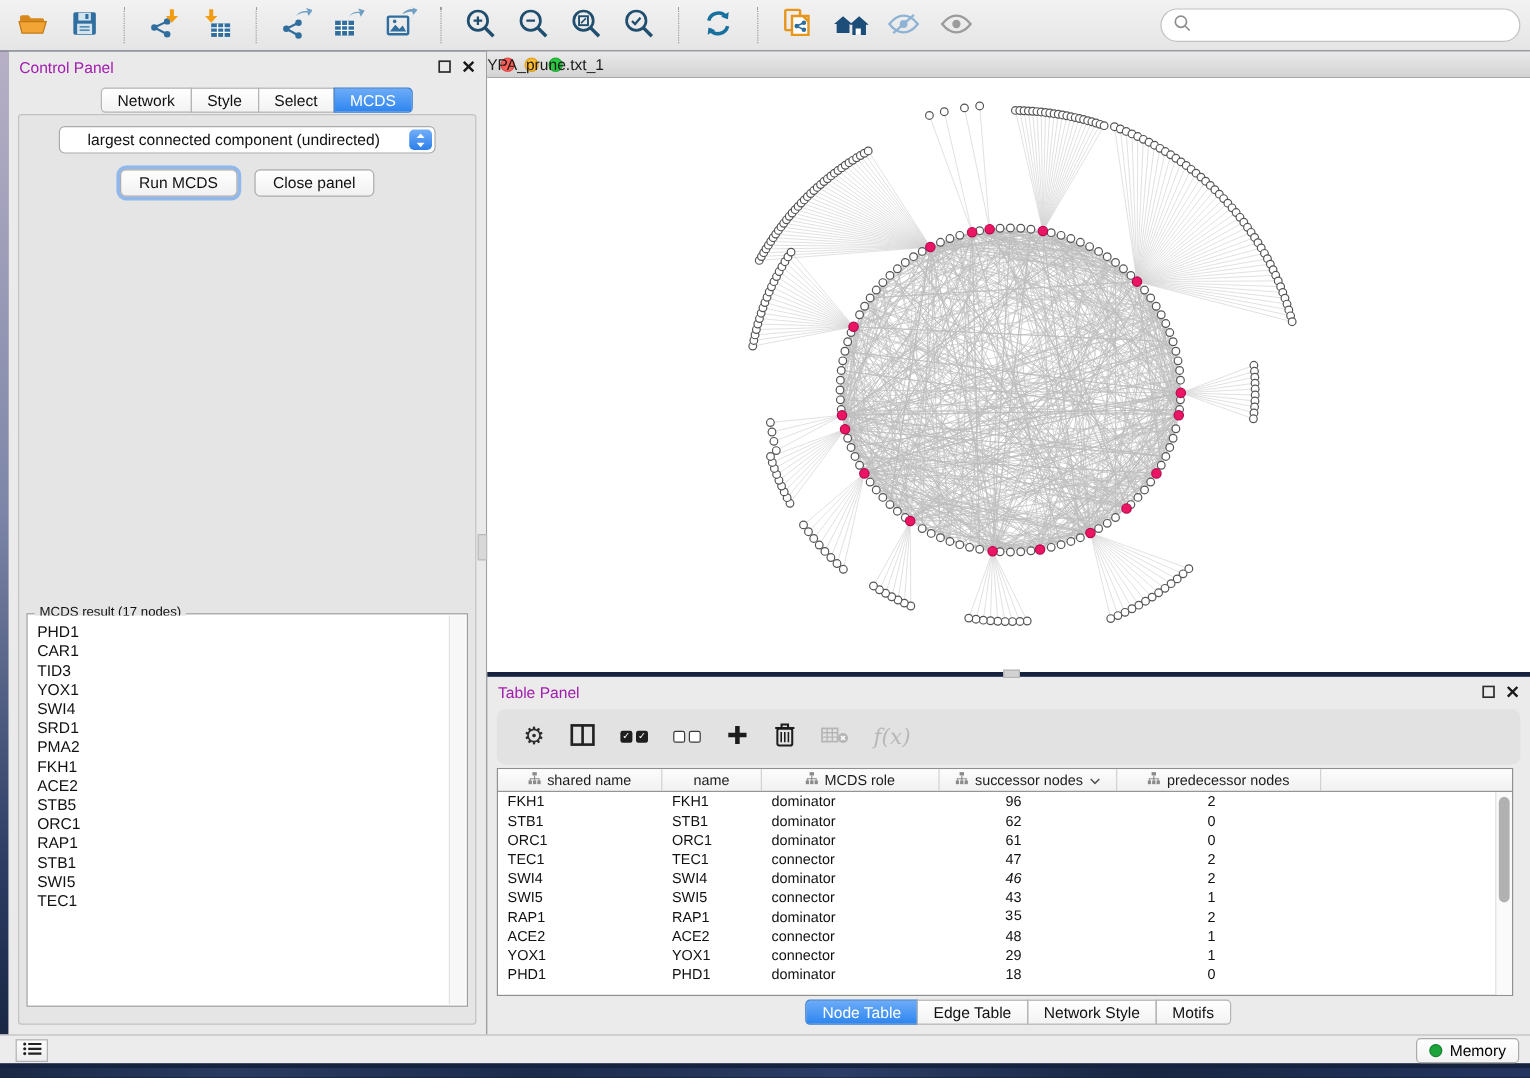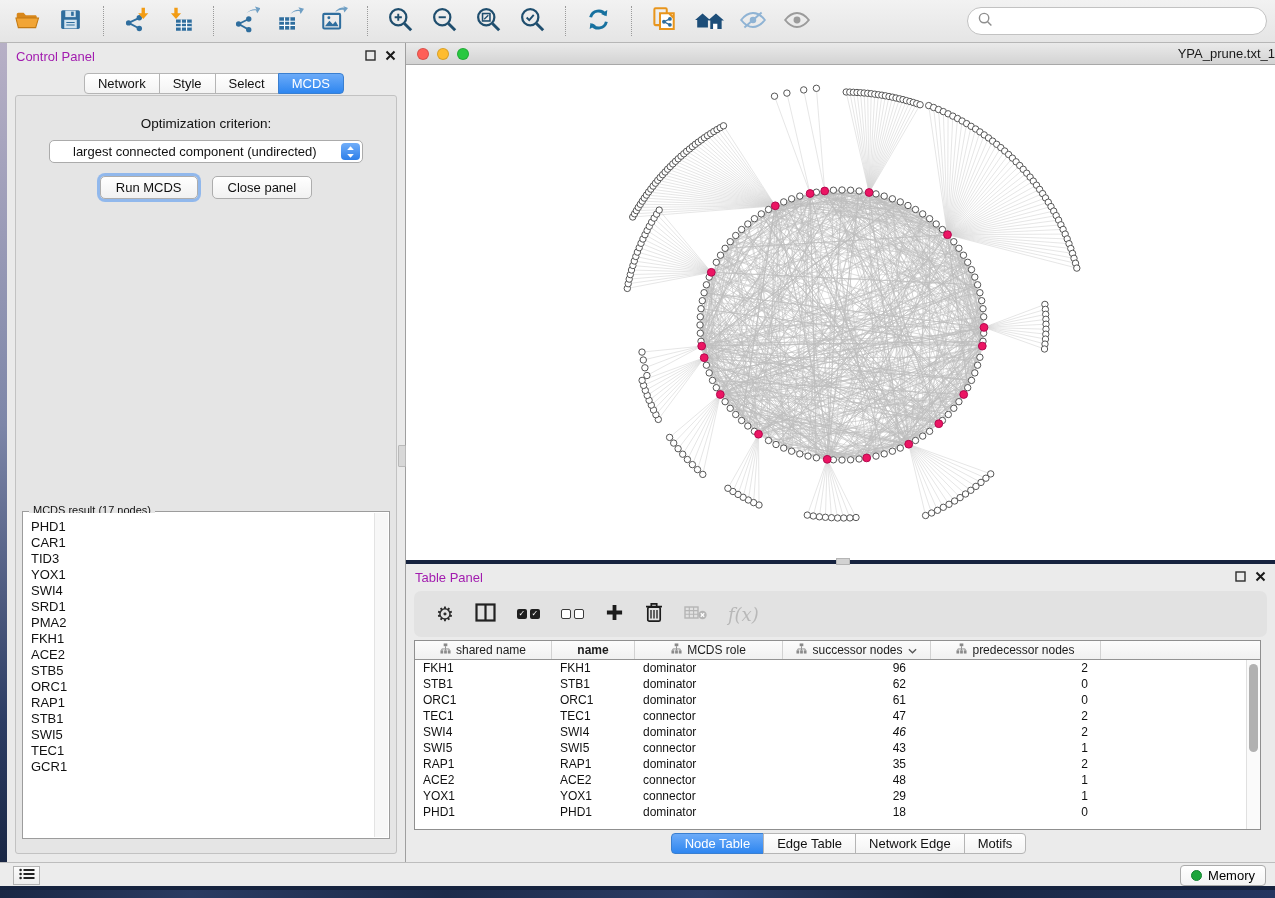--- a/index.html
+++ b/index.html
@@ -37,40 +37,40 @@
 .mcds-list{position:absolute;inset:1px 15px 1px 1px;background:#fff;overflow:hidden;padding:6px 0 0 7px}
 .mcds-list div{height:16px;line-height:16px;font-size:13px;cursor:default}
 .list-scroll{position:absolute;top:1px;bottom:1px;right:1px;width:14px;background:#f7f7f7;border-left:1px solid #e3e3e3}
 
 .vgrip{position:absolute;left:398px;top:445px;width:8px;height:22px;background:#d8d8d8;border:1px solid #b9b9b9;border-radius:1px;z-index:3}
 .hgrip{position:absolute;left:836px;top:558px;width:14px;height:7px;background:#d2d2d2;border:1px solid #b5b5b5;z-index:3}
 
 .netview{position:absolute;left:406px;top:43px;width:869px;height:517px;background:#fff}
 .net-titlebar{position:relative;height:22px;background:linear-gradient(#eaeaea,#d3d3d3);border-bottom:1px solid #a8a8a8}
 .tl{position:absolute;top:5px;width:12px;height:12px;border-radius:50%;box-shadow:inset 0 0 0 1px rgba(0,0,0,.15);cursor:pointer}
-.net-title{position:absolute;left:0;right:0;top:0;line-height:22px;text-align:right;color:#1a1a1a}
+.net-title{position:absolute;left:0;right:0;top:0;line-height:22px;text-align:left;color:#1a1a1a}
 .net-canvas{position:absolute;left:0;top:22px;width:869px;height:495px;background:#fff}
 
 .tpanel{position:absolute;left:406px;top:564px;width:869px;height:302px;background:#ebebeb}
 .tp-toolbar{position:absolute;left:8px;right:8px;top:27px;height:46px;background:#e2e2e2;border-radius:7px;display:flex;align-items:center;gap:21px;padding-left:22px}
 .tp-toolbar .ic{display:flex;align-items:center;justify-content:center;cursor:pointer;border:none;background:transparent}
 .gear-glyph{font-size:20px;color:#2c2c2c;line-height:20px}
 .cbpair{display:flex;gap:3px}
 .cb{width:10px;height:10px;border-radius:2px}
 .cb.on{background:#1f1f1f;color:#fff;font-size:8px;line-height:10px;text-align:center}
 .cb.off{border:1.5px solid #3a3a3a;background:#fff}
 .fx{font-family:"DejaVu Serif",serif;font-style:italic;color:#b8b8b8;font-size:18px}
 .ntable{position:absolute;left:8px;right:14px;top:76px;height:190px;background:#fff;border:1px solid #8f8f8f}
 .nt-head{display:flex;height:19px;background:linear-gradient(#fcfcfc,#f1f1f1);border-bottom:1px solid #949494}
 .nt-hcell{display:flex;align-items:center;justify-content:center;gap:5px;border-right:1px solid #d2d2d2;font-size:12px;color:#1c1c1c;cursor:pointer}
 .nt-hfill{flex:1}
 .nt-body{position:absolute;left:0;right:14px;top:19px;bottom:0;overflow:hidden}
 .nt-row{display:flex;height:16px;line-height:16px;font-size:12px;cursor:default}
 .nt-cell{padding-left:8px;white-space:nowrap;overflow:hidden}
-.nt-cell.num{text-align:right;padding-left:0;padding-right:13px}
+.nt-cell.num{text-align:center;padding-left:0;padding-right:13px}
 .nt-row div:nth-child(4){padding-right:25px}
 .nt-scroll{position:absolute;right:0;top:19px;bottom:0;width:14px;background:#fafafa;border-left:1px solid #e0e0e0}
 .nt-thumb{position:absolute;left:2px;top:4px;width:9px;height:88px;border-radius:5px;background:#b1b1b1}
 .tp-tabs{position:absolute;left:0;right:0;top:269px;display:flex;justify-content:center}
 .tp-tabs .tab{font-size:13px}
 
 .statusbar{position:absolute;left:0px;right:0;top:862px;height:24px;background:#ececec;border-top:1px solid #bdbdbd}
 .sb-left{position:absolute;left:13px;top:3px;width:27px;height:19px;background:linear-gradient(#fcfcfc,#ededed);border:1px solid #b2b2b2;display:flex;align-items:center;justify-content:center;cursor:pointer}
 .membtn{position:absolute;right:9px;top:2px;height:21px;background:linear-gradient(#fff,#f3f3f3);border:1px solid #ababab;border-radius:4px;display:flex;align-items:center;gap:6px;padding:0 10px;font:13px "Liberation Sans",sans-serif;cursor:pointer}
 .memdot{width:11px;height:11px;border-radius:50%;background:#1da53c;border:1px solid #148231}
@@ -236,21 +236,20 @@
           </span>
       </span>
     </div>
     <div class="cp-tabs" id="cp-tabs">
         <div class="tab">Network</div>
         <div class="tab">Style</div>
         <div class="tab">Select</div>
         <div class="tab sel">MCDS</div>
       </div>
     <div class="cp-body">
-      <div class="opt-label">Optimization criterion:</div>
       <div class="dropdown">
         <span>largest connected component (undirected)</span>
         <span class="stepper">
             <svg width="9" height="14" viewBox="0 0 9 14">
               <path d="M4.5 1.2L7.8 5H1.2z" fill="#fff"></path>
               <path d="M4.5 12.8L1.2 9h6.6z" fill="#fff"></path>
             </svg>
           </span>
       </div>
       <div class="btn-row">
@@ -268,21 +267,20 @@
             <div>SRD1</div>
             <div>PMA2</div>
             <div>FKH1</div>
             <div>ACE2</div>
             <div>STB5</div>
             <div>ORC1</div>
             <div>RAP1</div>
             <div>STB1</div>
             <div>SWI5</div>
             <div>TEC1</div>
-            <div>GCR1</div>
           </div>
         <div class="list-scroll"></div>
       </div>
     </div>
   </div>
 
   <div class="vgrip"></div>
 
   <div class="netview">
     <div class="net-titlebar">
@@ -1581,21 +1579,21 @@
           <div class="nt-hcell" style="width: 137px;">
             <span><svg width="11" height="11" viewBox="0 0 12 12">
                 <rect x="4" y="0.5" width="4" height="3" fill="#8a8a8a"></rect>
                 <rect x="0.5" y="8" width="3" height="3.5" fill="#8a8a8a"></rect>
                 <rect x="4.5" y="8" width="3" height="3.5" fill="#8a8a8a"></rect>
                 <rect x="8.5" y="8" width="3" height="3.5" fill="#8a8a8a"></rect>
                 <path d="M6 3.5v2.5M2 8V6.5h8V8M6 6v2" stroke="#8a8a8a" fill="none"></path>
               </svg></span>
             <span>shared name</span>
           </div>
-          <div class="nt-hcell" style="width: 83px; font-weight: bold;">
+          <div class="nt-hcell" style="width: 83px;">
             <span>name</span>
           </div>
           <div class="nt-hcell" style="width: 148px;">
             <span><svg width="11" height="11" viewBox="0 0 12 12">
                 <rect x="4" y="0.5" width="4" height="3" fill="#8a8a8a"></rect>
                 <rect x="0.5" y="8" width="3" height="3.5" fill="#8a8a8a"></rect>
                 <rect x="4.5" y="8" width="3" height="3.5" fill="#8a8a8a"></rect>
                 <rect x="8.5" y="8" width="3" height="3.5" fill="#8a8a8a"></rect>
                 <path d="M6 3.5v2.5M2 8V6.5h8V8M6 6v2" stroke="#8a8a8a" fill="none"></path>
               </svg></span>
@@ -1666,21 +1664,21 @@
             <div class="nt-cell" style="width: 137px;">SWI5</div>
             <div class="nt-cell" style="width: 83px;">SWI5</div>
             <div class="nt-cell" style="width: 148px;">connector</div>
             <div class="nt-cell num" style="width: 148px;">43</div>
             <div class="nt-cell num" style="width: 170px;">1</div>
           </div>
           <div class="nt-row">
             <div class="nt-cell" style="width: 137px;">RAP1</div>
             <div class="nt-cell" style="width: 83px;">RAP1</div>
             <div class="nt-cell" style="width: 148px;">dominator</div>
-            <div class="nt-cell num" style="width: 148px;">35</div>
+            <div class="nt-cell num" style="width: 148px; font-family: Liberation Mono, monospace;">35</div>
             <div class="nt-cell num" style="width: 170px;">2</div>
           </div>
           <div class="nt-row">
             <div class="nt-cell" style="width: 137px;">ACE2</div>
             <div class="nt-cell" style="width: 83px;">ACE2</div>
             <div class="nt-cell" style="width: 148px;">connector</div>
             <div class="nt-cell num" style="width: 148px;">48</div>
             <div class="nt-cell num" style="width: 170px;">1</div>
           </div>
           <div class="nt-row">
@@ -1698,21 +1696,21 @@
             <div class="nt-cell num" style="width: 170px;">0</div>
           </div>
         </div>
       <div class="nt-scroll">
           <div class="nt-thumb"></div>
         </div>
     </div>
     <div class="tp-tabs" id="tp-tabs">
         <div class="tab sel">Node Table</div>
         <div class="tab">Edge Table</div>
-        <div class="tab">Network Edge</div>
+        <div class="tab">Network Style</div>
         <div class="tab">Motifs</div>
       </div>
   </div>
 
   <div class="statusbar">
     <button class="sb-left">
         <span><svg width="16" height="12" viewBox="0 0 16 12">
             <circle cx="1.6" cy="2" r="1.3" fill="#222"></circle>
             <circle cx="1.6" cy="6" r="1.3" fill="#222"></circle>
             <circle cx="1.6" cy="10" r="1.3" fill="#222"></circle>

